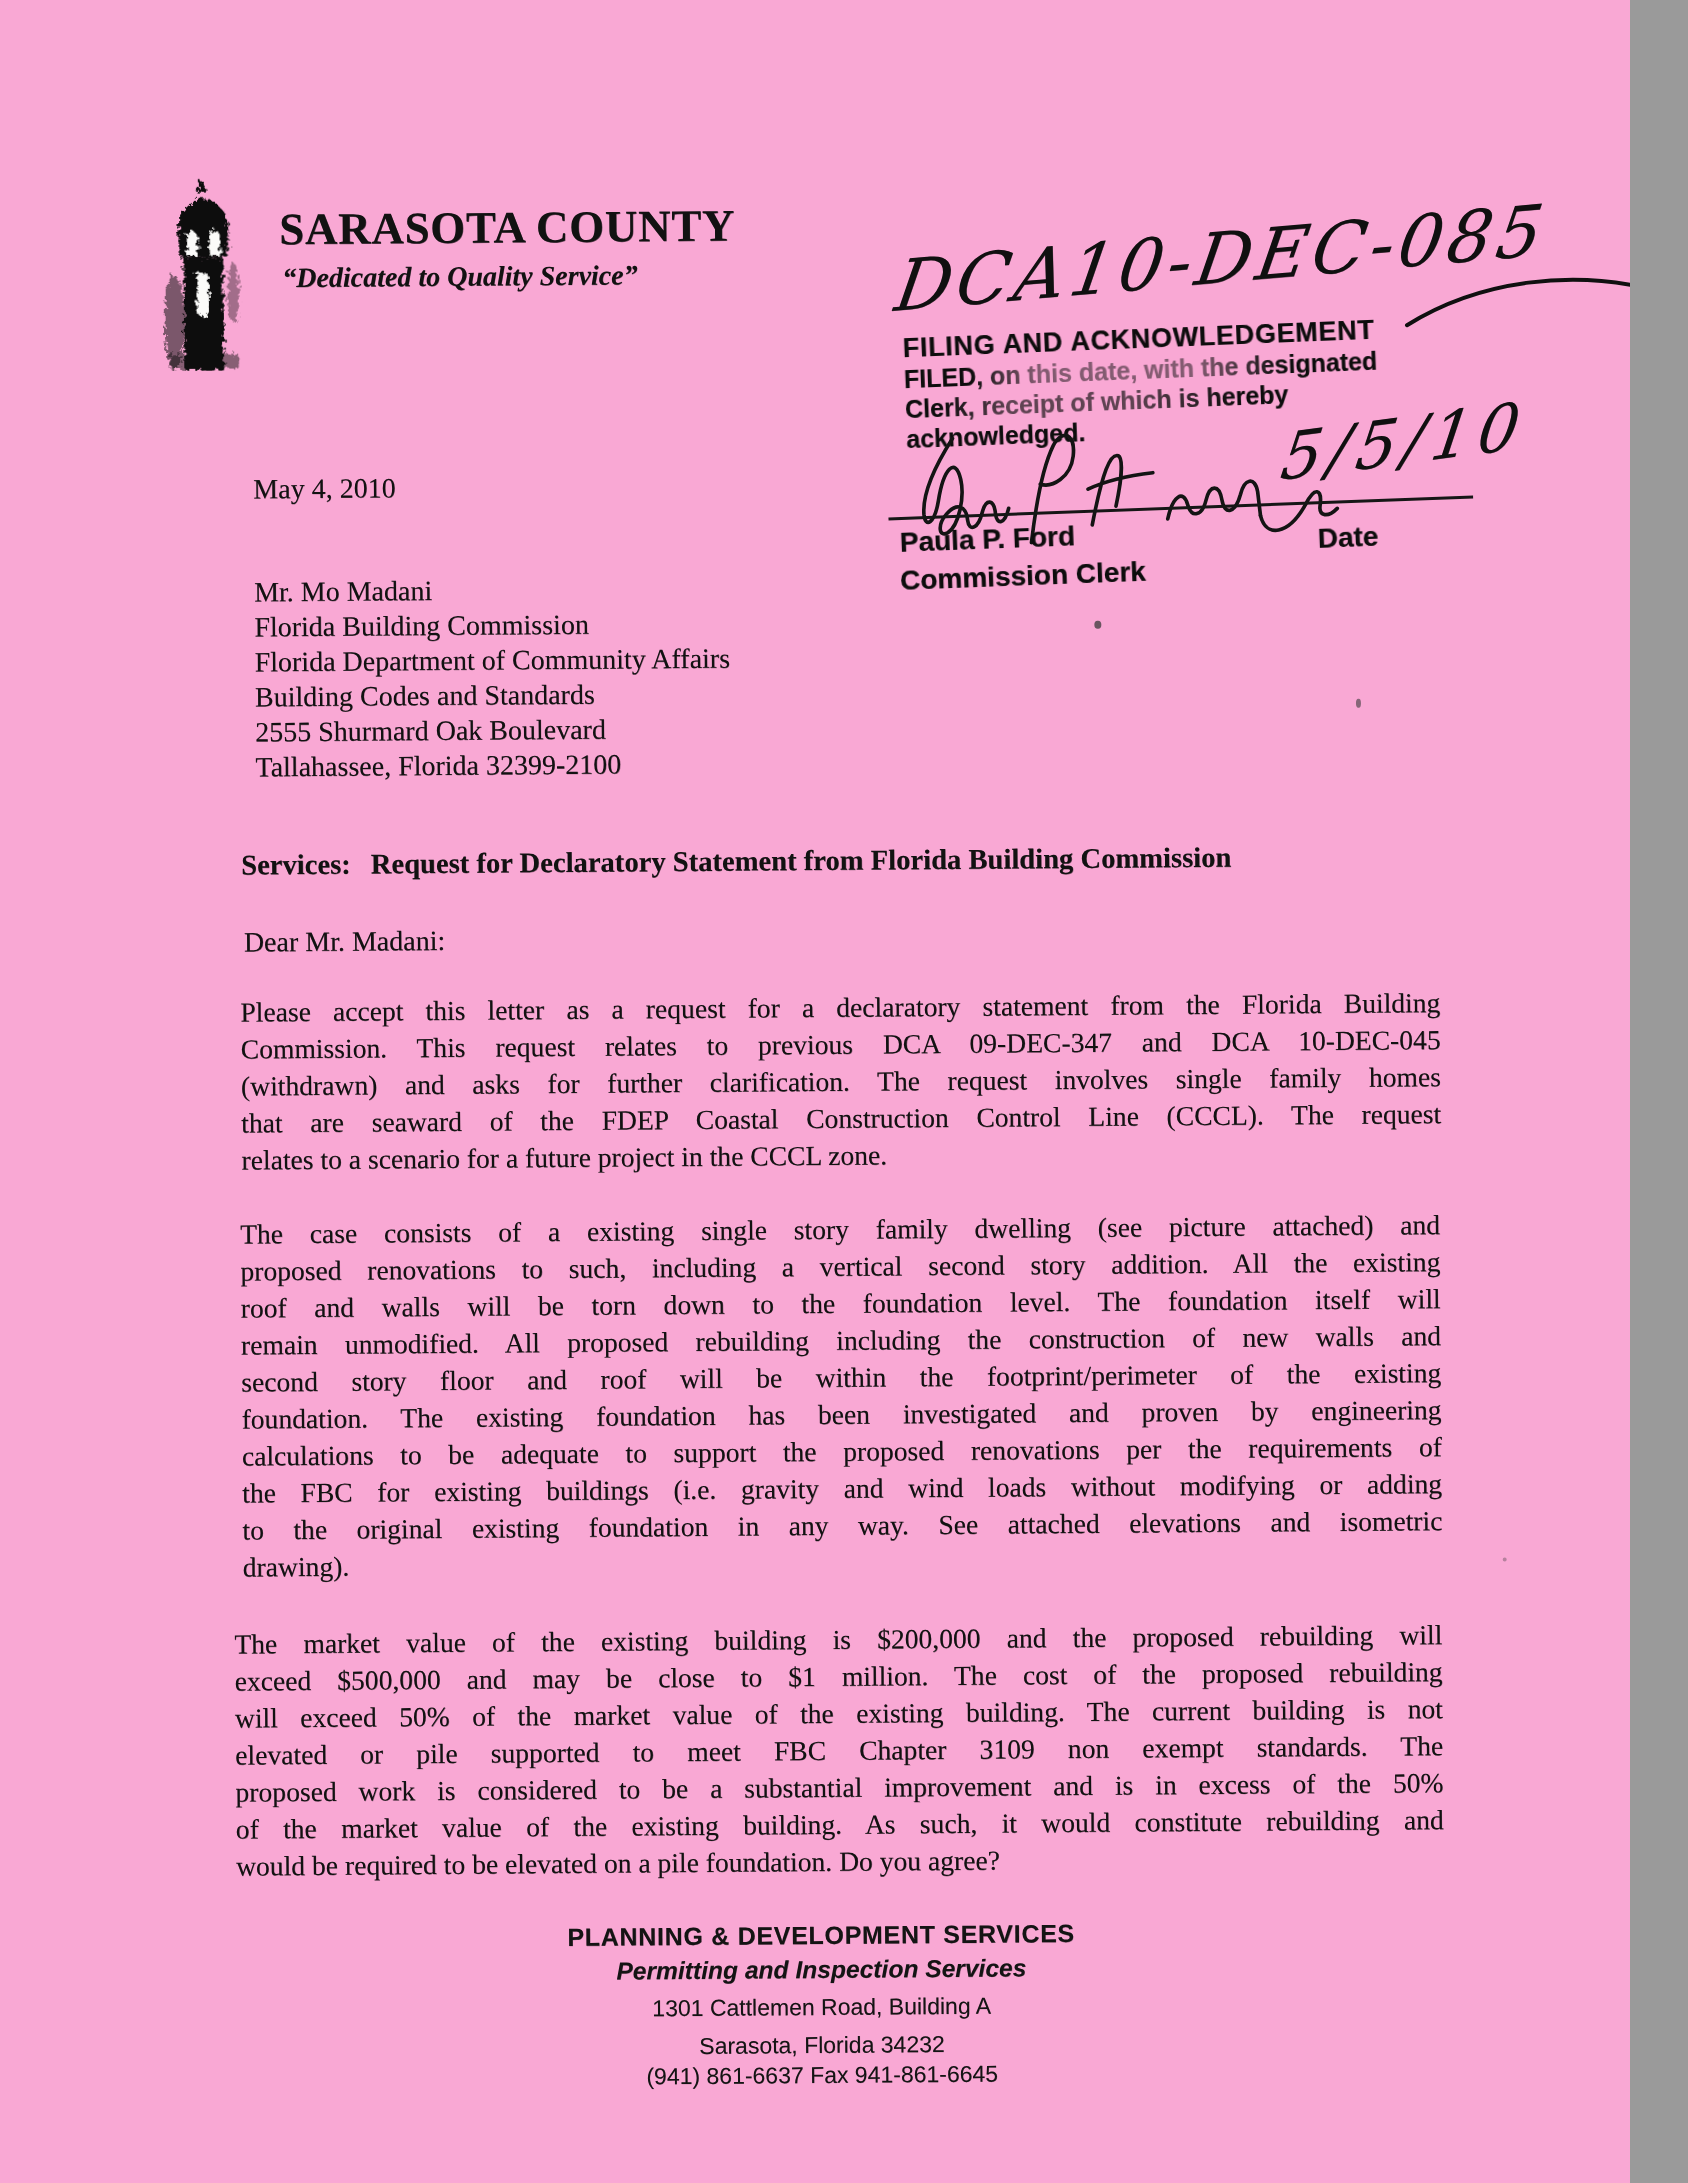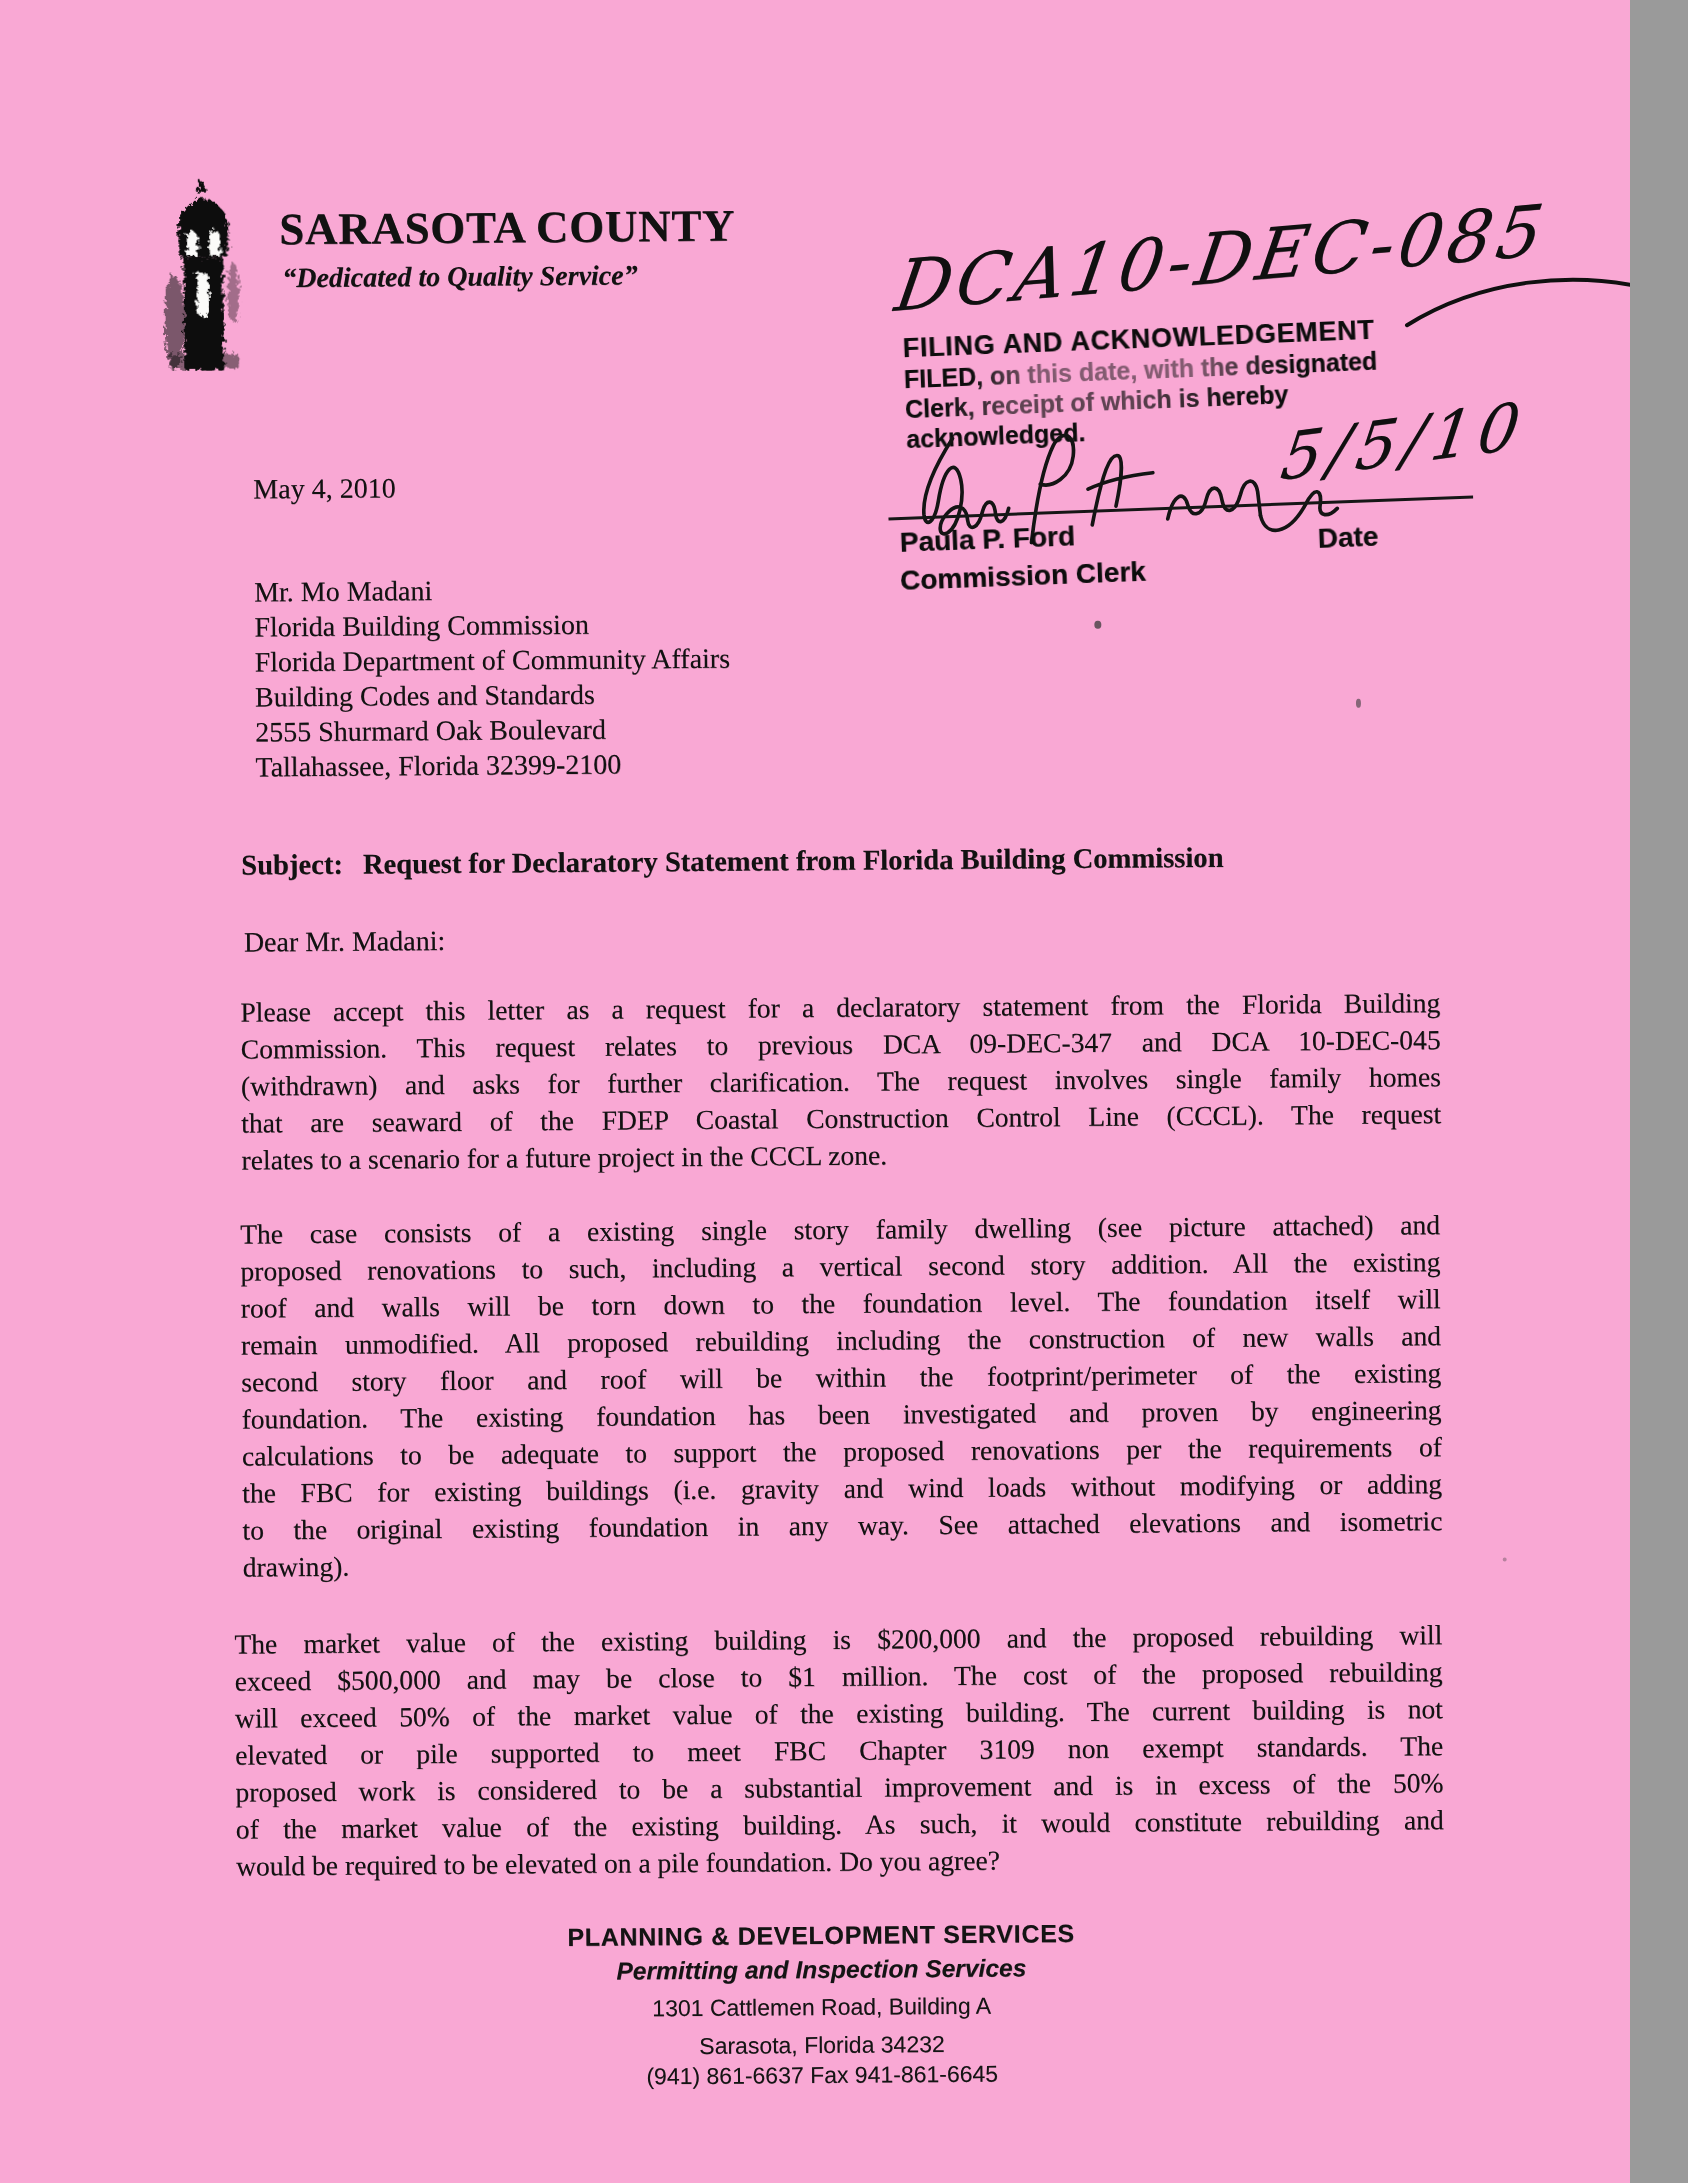--- a/index.html
+++ b/index.html
@@ -179,21 +179,21 @@
     <div class="recipient ink">
         <div class="">Mr. Mo Madani</div>
         <div class="">Florida Building Commission</div>
         <div class="">Florida Department of Community Affairs</div>
         <div class="">Building Codes and Standards</div>
         <div class="">2555 Shurmard Oak Boulevard</div>
         <div class=" ">Tallahassee, Florida 32399-2100</div>
       </div>
 
     <div class="subject ink">
-      <span>Subject:</span><span class="gap"></span><span>Request for Declaratory Statement from Florida Building Commission</span>
+      <span>Services:</span><span class="gap"></span><span>Request for Declaratory Statement from Florida Building Commission</span>
     </div>
 
     <div class="salutation ink">Dear Mr. Madani:</div>
 
     <div class="para p1 ink">
         <div class="jline">Please accept this letter as a request for a declaratory statement from the Florida Building</div>
         <div class="jline">Commission.  This request relates to previous DCA 09-DEC-347 and DCA 10-DEC-045</div>
         <div class="jline">(withdrawn) and asks for further clarification.  The request involves single family homes</div>
         <div class="jline">that are seaward of the FDEP Coastal Construction Control Line (CCCL).  The request</div>
         <div class="jline jlast">relates to a scenario for a future project in the CCCL zone.</div>

